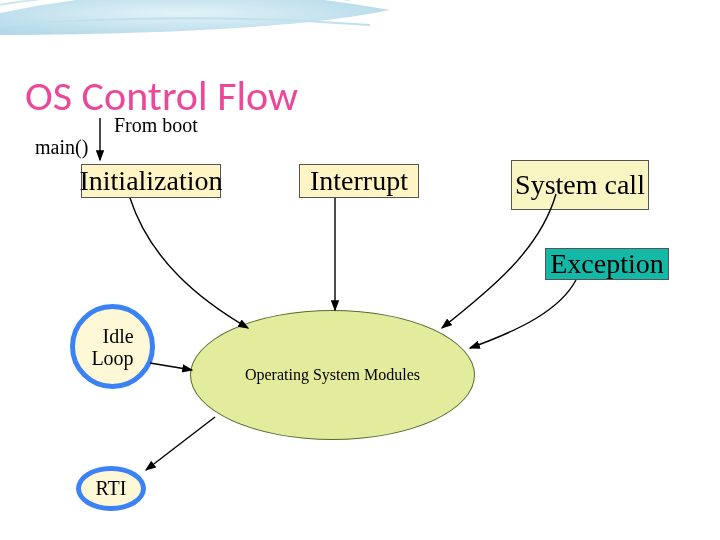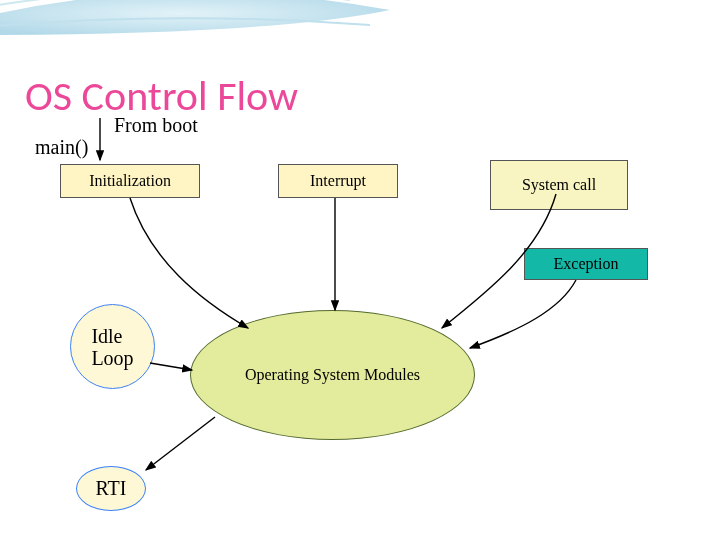--- a/index.html
+++ b/index.html
@@ -33,43 +33,44 @@
   }
   .label {
     position: absolute;
     font-size: 20px;
     color: #000;
   }
   .box {
     position: absolute;
     border: 1px solid #555;
     text-align: center;
-    font-size: 16px;
+    font-size: 28px;
     display: flex;
     align-items: center;
     justify-content: center;
     box-sizing: border-box;
+    margin-left: 21px;
   }
   .box-init {
     background: #fff5c4;
   }
   .box-int {
     background: #fff5c4;
   }
   .box-sc {
     background: #f8f5c2;
   }
   .box-ex {
     background: #14b8a6;
   }
   .circ {
     position: absolute;
-    border: 1px solid #3b82f6;
+    border: 5px solid #3b82f6;
     border-radius: 50%;
-    text-align: left;
+    text-align: right;
     display: flex;
     align-items: center;
     justify-content: center;
     font-size: 20px;
     box-sizing: border-box;
   }
   .circ-idle {
     background: #fff8d6;
     width: 85px;
     height: 85px;

